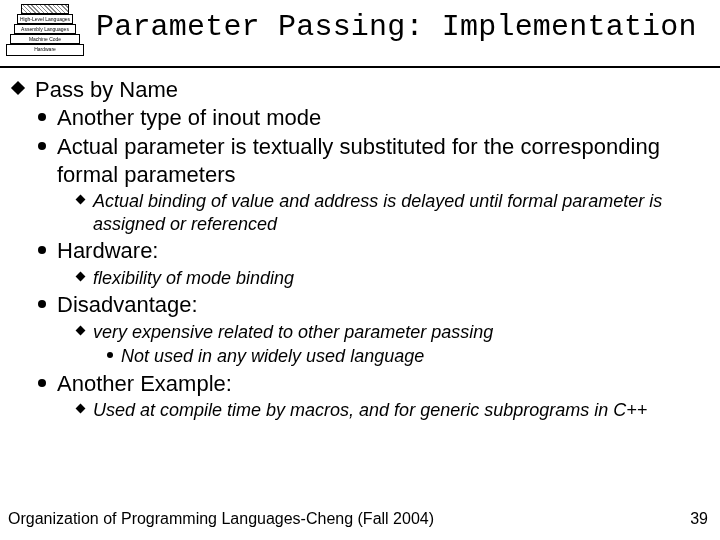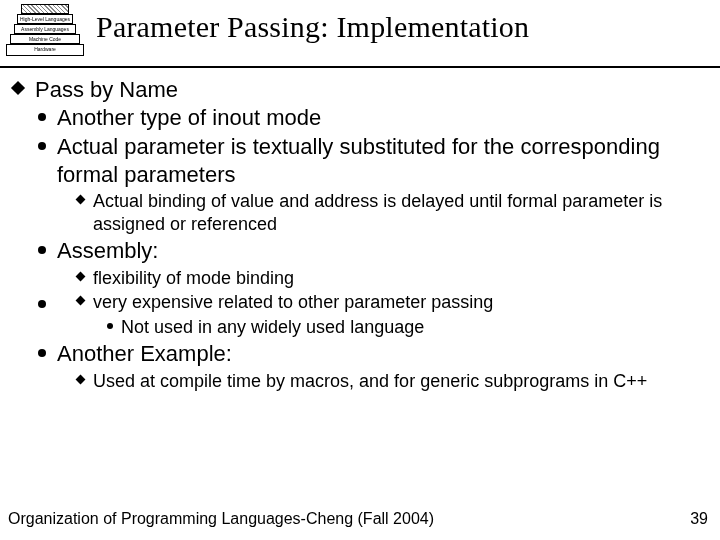--- a/index.html
+++ b/index.html
@@ -40,21 +40,21 @@
   .l0 { width: 48px; height: 10px; top: 0;  transform: translateX(-50%); }
   .l1 { width: 56px; height: 10px; top: 10px; transform: translateX(-50%); }
   .l2 { width: 62px; height: 10px; top: 20px; transform: translateX(-50%); }
   .l3 { width: 70px; height: 10px; top: 30px; transform: translateX(-50%); }
   .l4 { width: 78px; height: 12px; top: 40px; transform: translateX(-50%); }
   .hatch {
     background: repeating-linear-gradient(45deg, #888 0 1px, #fff 1px 3px);
   }
   .title {
     font-size: 30px;
-    font-family: Liberation Serif, serif;
+    font-family: Liberation Mono, monospace;
     white-space: nowrap;
     letter-spacing: 0.2px;
     padding-top: 10px;
   }
   .divider {
     border: none;
     border-top: 2px solid #000;
     margin: 2px 0 8px 0;
   }
   .body {
@@ -77,21 +77,21 @@
   .lv1 > li { position: relative; padding-left: 22px; margin-bottom: 2px; }
   .lv1 > li::before {
     content: "";
     position: absolute; left: 3px; top: 9px;
     width: 8px; height: 8px; background: #000; border-radius: 50%;
   }
   .lv1 > li > .txt { font-size: 22px; line-height: 1.25; }
 
   
   .lv2 { margin-top: 2px; margin-left: 18px; }
-  .lv2 > li { position: relative; padding-left: 18px; margin-bottom: 2px; }
+  .lv2 > li { position: relative; padding-left: 18px; margin-bottom: 2px; font-style: italic; }
   .lv2 > li::before {
     content: "";
     position: absolute; left: 2px; top: 6px;
     width: 7px; height: 7px; background: #000;
     transform: rotate(45deg);
   }
   .lv2 > li > .txt { font-size: 18px; line-height: 1.25; }
 
   
   .lv3 { margin-top: 2px; margin-left: 12px; }
@@ -140,28 +140,29 @@
         </li>
         <li>
           <span class="txt">Actual parameter is textually substituted for the corresponding formal parameters</span>
           <ul class="lv2">
             <li>
               <span class="txt">Actual binding of value and address is delayed until formal parameter is assigned or referenced</span>
             </li>
           </ul>
         </li>
         <li>
-          <span class="txt">Assembly:</span>
+          <span class="txt">Hardware:</span>
           <ul class="lv2">
             <li>
               <span class="txt">flexibility of mode binding</span>
             </li>
           </ul>
         </li>
         <li>
+          <span class="txt">Disadvantage:</span>
           <ul class="lv2">
             <li>
               <span class="txt">very expensive related to other parameter passing</span>
               <ul class="lv3">
                 <li>
                   <span class="txt">Not used in any widely used language</span>
                 </li>
               </ul>
             </li>
           </ul>

